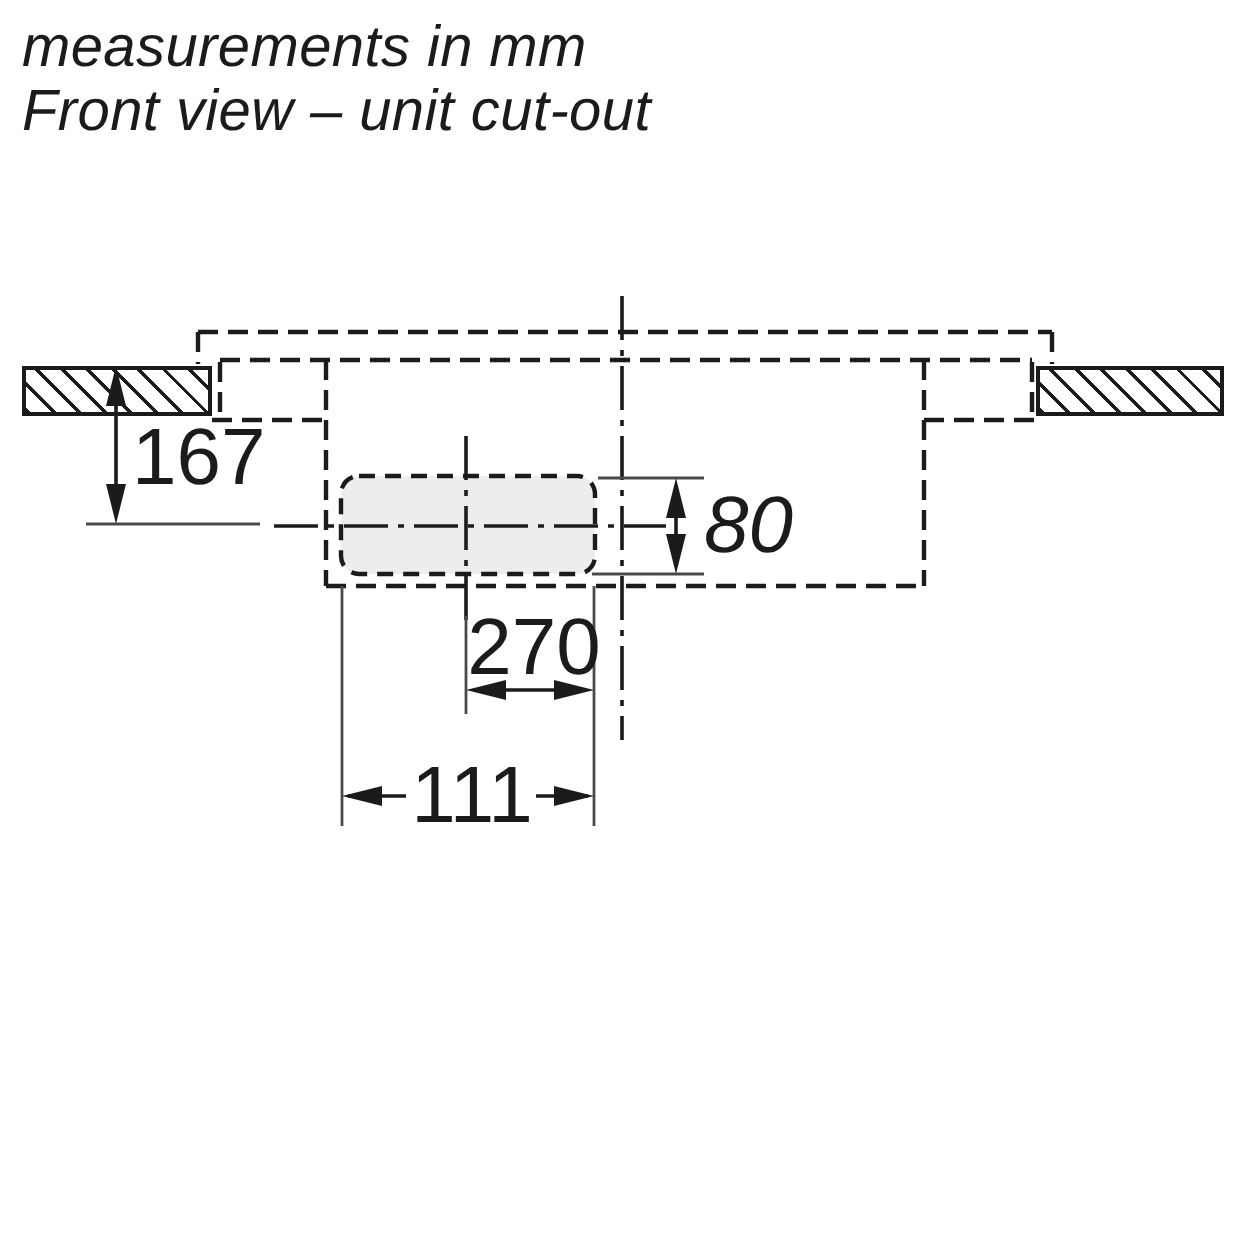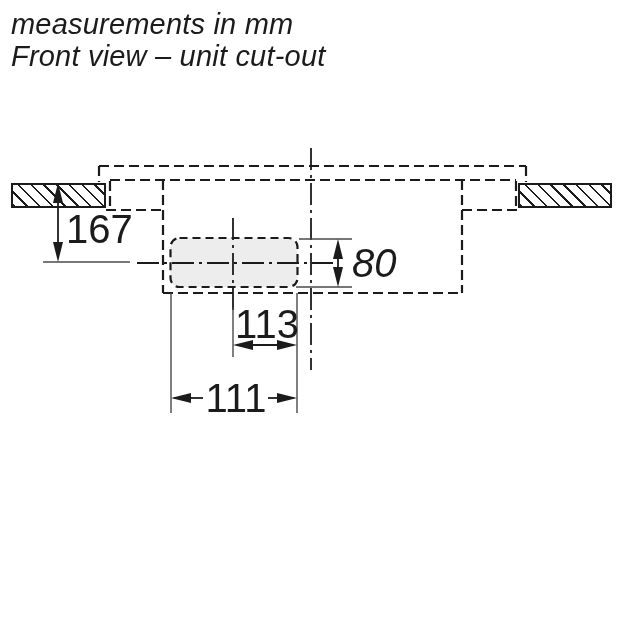--- a/index.html
+++ b/index.html
@@ -122,16 +122,16 @@
       <path class="dimline" d="M268,398 H294"></path>
       <polygon class="arrow" points="171,398 191,393 191,403"></polygon>
       <polygon class="arrow" points="297,398 277,393 277,403"></polygon>
     </g>
   </svg>
 
   <span class="dim-label" style="left:66px;top:214px;">167</span>
 
   <span class="dim-label" style="left:352px;top:248px;font-style:italic;">80</span>
 
-  <span class="dim-label centered" style="left:267px;top:309px;">113</span>
+  <span class="dim-label centered" style="left:267px;top:309px;">270</span>
 
   <span class="dim-label centered" style="left:236px;top:383px;">111</span>
 </div>
 
 </body></html>

